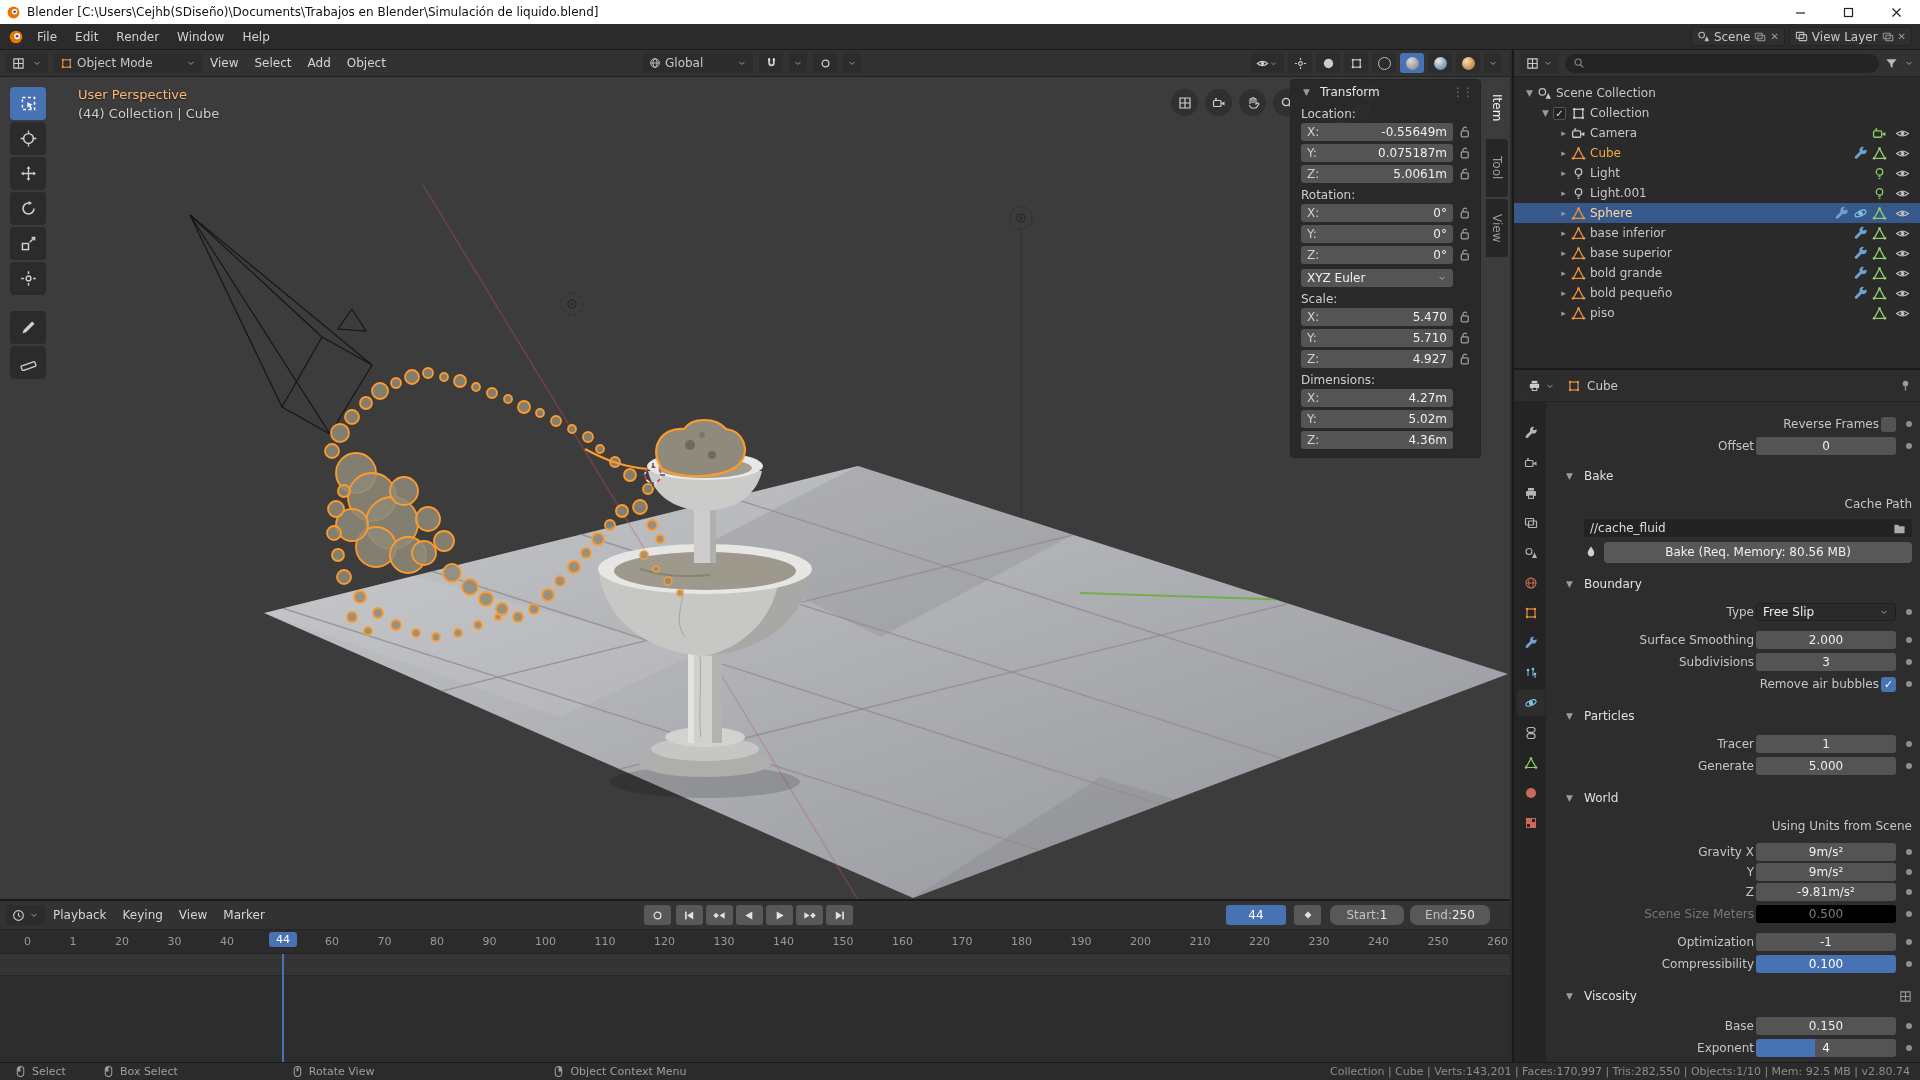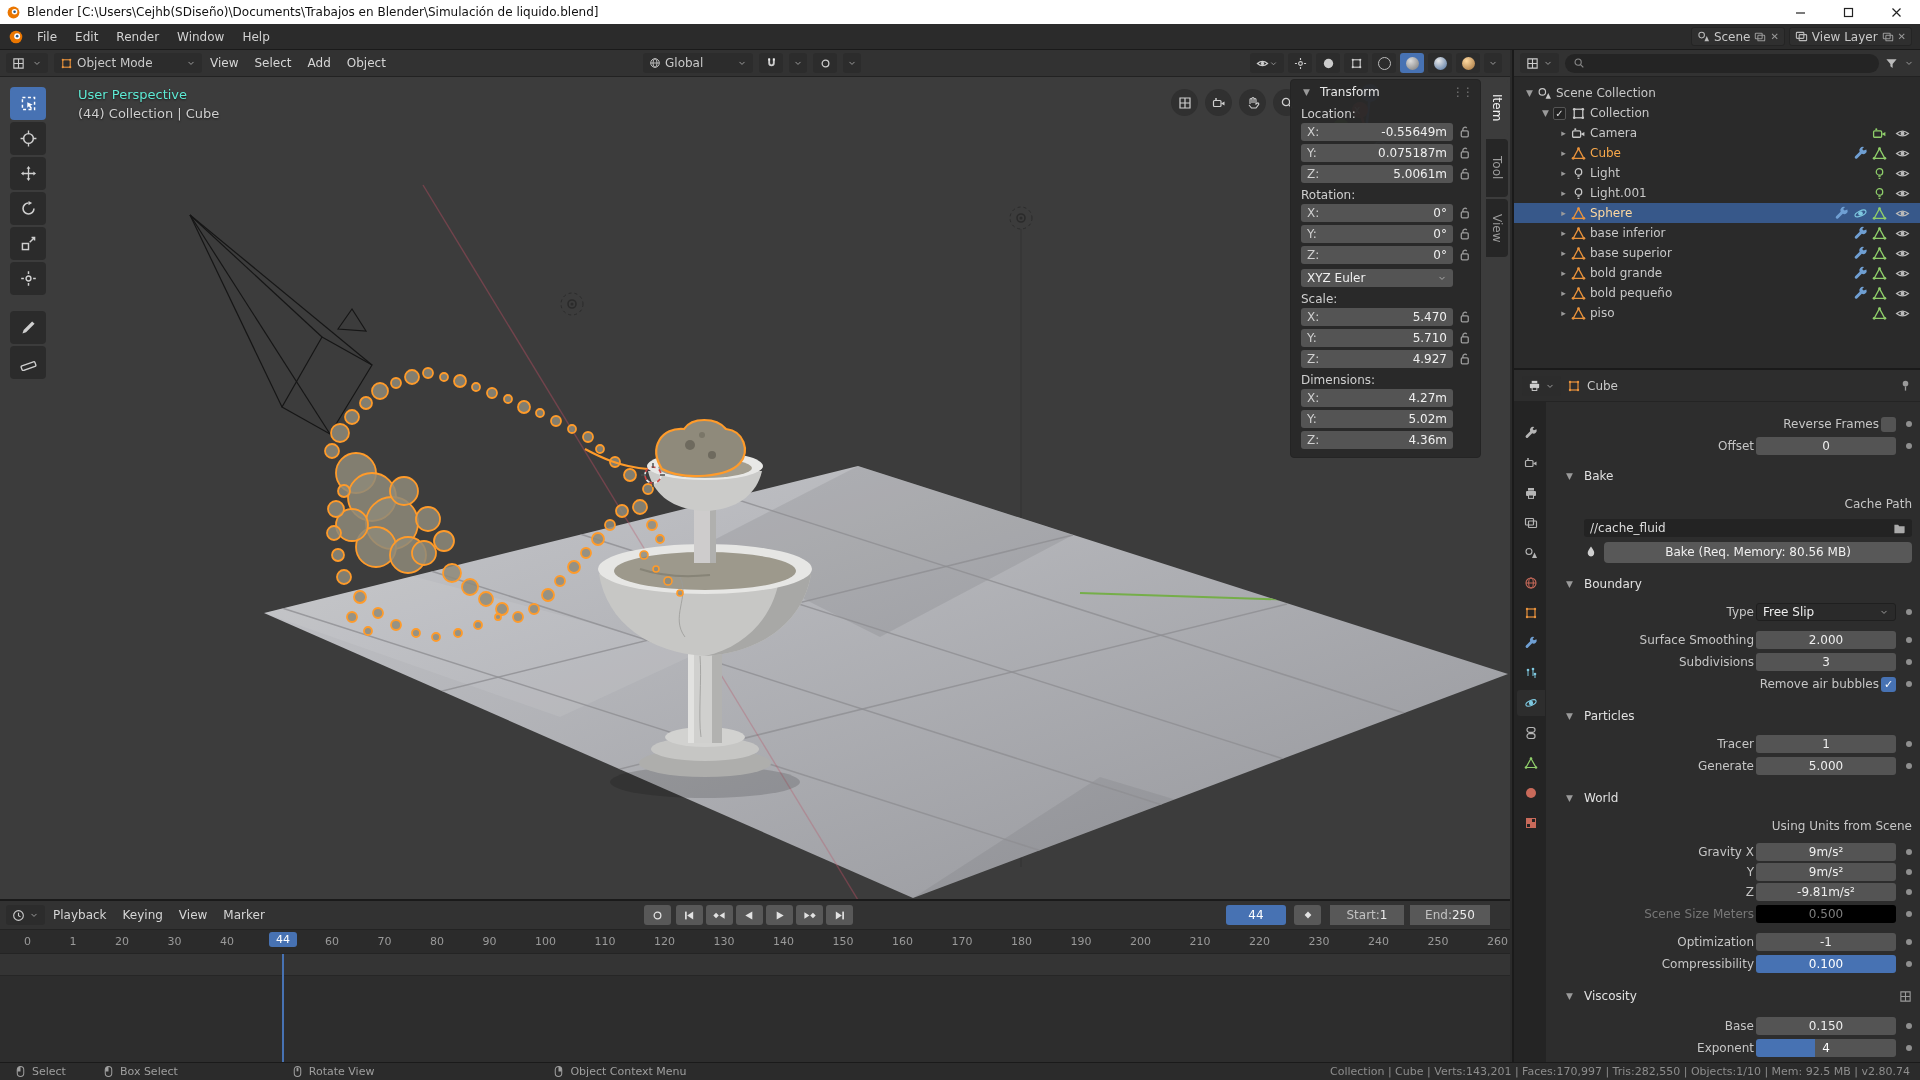--- a/index.html
+++ b/index.html
@@ -36,21 +36,21 @@
 #vph-right{position:absolute;right:8px;display:flex;align-items:center;gap:4px}
 .icbtn{width:24px;height:20px;background:#2c2c2c;border-radius:3px;display:flex;align-items:center;justify-content:center}
 .icbtn.on{background:#4772b3}
 .ball{width:13px;height:13px;border-radius:50%;background:radial-gradient(circle at 35% 30%,#ddd,#777)}
 .ball.wire{background:none;border:1.5px solid #bbb}
 .ball.mat{background:radial-gradient(circle at 35% 30%,#e8e8e8,#4b6f9e)}
 .ball.rend{background:radial-gradient(circle at 35% 30%,#ffd9a0,#9e6f3b)}
 
 
 #viewport{position:absolute;left:0;top:77px;width:1510px;height:822px;background:#3c3c3c;overflow:hidden}
-#vp-label{position:absolute;left:78px;top:10px;color:#5eead4;text-shadow:0 1px 2px rgba(0,0,0,.6);font-size:13px}
+#vp-label{position:absolute;left:78px;top:10px;color:#fdba74;text-shadow:0 1px 2px rgba(0,0,0,.6);font-size:13px}
 #vp-label2{position:absolute;left:78px;top:29px;color:#cfcfcf;text-shadow:0 1px 2px rgba(0,0,0,.6);font-size:13px}
 #toolbar{position:absolute;left:10px;top:10px;width:38px;display:flex;flex-direction:column;gap:2px}
 .tool{width:36px;height:33px;background:rgba(40,40,40,.85);border-radius:4px;display:flex;align-items:center;justify-content:center;color:#cfcfcf}
 .tool.active{background:#4772b3;color:#fff}
 .tool.gap{margin-top:14px}
 #vp-navicons{position:absolute;right:210px;top:12px;display:flex;gap:7px}
 .navic{width:27px;height:27px;border-radius:50%;background:rgba(35,35,35,.5);display:flex;align-items:center;justify-content:center;color:#cfcfcf}
 #gizmo{position:absolute;right:96px;top:2px}
 
 
@@ -68,21 +68,21 @@
 
 
 #timeline{position:absolute;left:0;top:899px;width:1510px;height:163px;background:#2e2e2e;border-top:2px solid #1a1a1a}
 #tl-h{position:relative;height:29px;background:#323232;border-bottom:1px solid #232323;display:flex;align-items:center}
 #tl-play{position:absolute;left:676px;display:flex;align-items:center;gap:3px}
 .pbtn{width:27px;height:20px;background:#585858;border-radius:3px;display:flex;align-items:center;justify-content:center;color:#e2e2e2}
 #tl-frame{position:absolute;left:1226px;width:60px;height:20px;background:#4772b3;border-radius:3px;color:#fff;display:flex;align-items:center;justify-content:center}
 #tl-key{position:absolute;left:1294px}
 #tl-start{position:absolute;left:1330px;width:74px}
 #tl-end{position:absolute;left:1410px;width:80px}
-.rangefld{height:20px;background:#585858;border-radius:0;color:#ececec;display:flex;align-items:center;justify-content:center;gap:0}
+.rangefld{height:20px;background:#585858;border-radius:7px;color:#ececec;display:flex;align-items:center;justify-content:center;gap:0}
 .rangefld .rl{color:#c2c2c2}
 #tl-ruler{position:relative;height:24px;background:#2b2b2b;border-bottom:1px solid #242424}
 #ticks{position:absolute;left:24px;right:2px;top:0;height:100%;display:flex;justify-content:space-between;align-items:center;color:#9a9a9a;font-size:11px}
 #playhead-badge{position:absolute;left:283px;top:2px;transform:translateX(-50%);background:#4772b3;color:#fff;border-radius:3px;padding:1px 7px;font-size:11px}
 #tl-tracks{position:relative;height:108px;background:#2d2d2d}
 #tl-tracks .band{position:absolute;left:0;right:0;top:0;height:22px;background:#343434;border-bottom:1px solid #262626}
 #playline{position:absolute;left:282px;top:0;bottom:0;width:2px;background:#4772b3}
 
 
 #outliner{position:absolute;left:1512px;top:50px;width:408px;height:318px;background:#2a2a2a;border-left:2px solid #1a1a1a}

